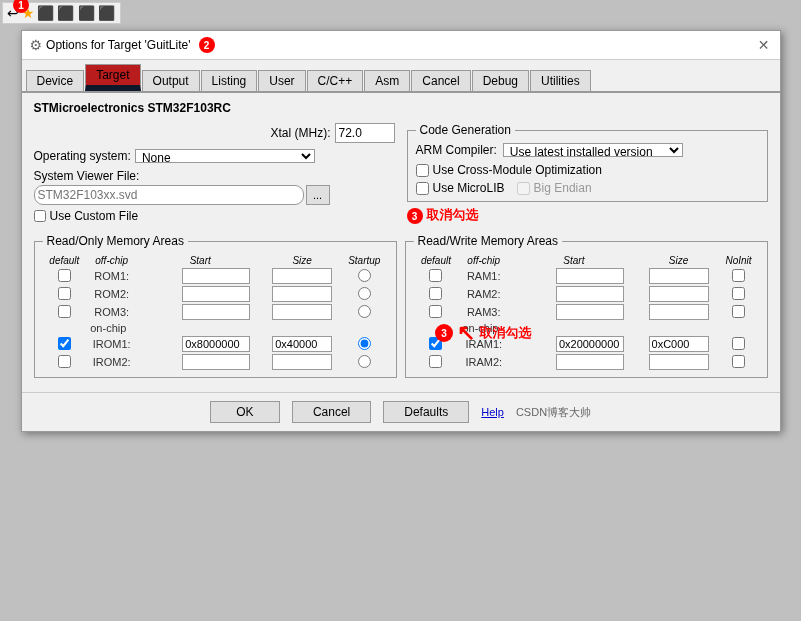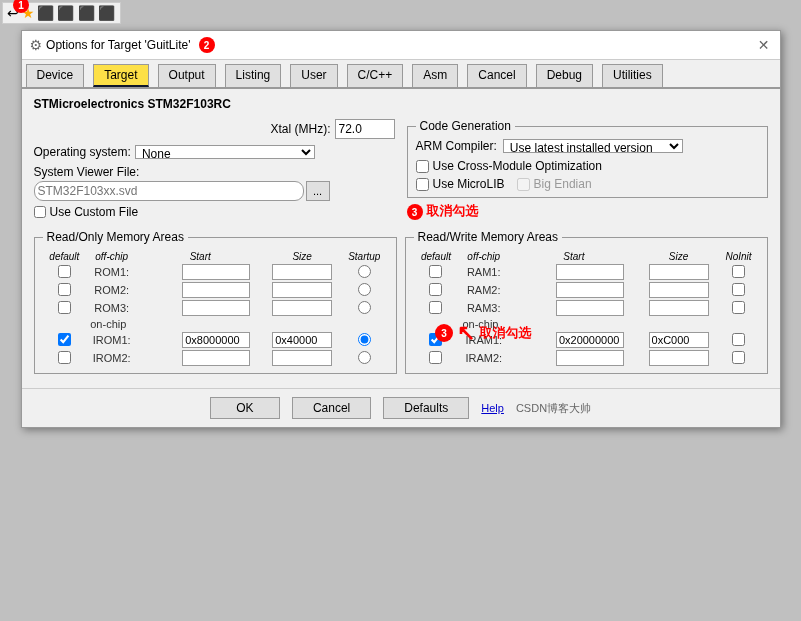--- a/index.html
+++ b/index.html
@@ -54,36 +54,37 @@
       align-items: center;
       justify-content: center;
     }
 
     .tab-bar {
       display: flex;
       background: #f0f0f0;
       border-bottom: 2px solid #999;
       padding: 0 4px;
       padding-top: 4px;
-      gap: 8px;
+      gap: 0;
+      align-items: flex-end;
     }
 
     .tab {
       padding: 3px 10px;
       border: 1px solid #999;
       border-bottom: none;
       cursor: pointer;
       background: #e0e0e0;
       font-size: 12px;
       margin-right: 1px;
     }
 
     .tab.active {
-      background: #fde047;
-      border-bottom: 2px solid #0f172a;
+      background: #b91c1c;
+      border-bottom: 6px solid #0f172a;
       z-index: 1;
       position: relative;
     }
 
     .content {
       padding: 8px 12px;
     }
 
     .device-label {
       font-size: 12px;

